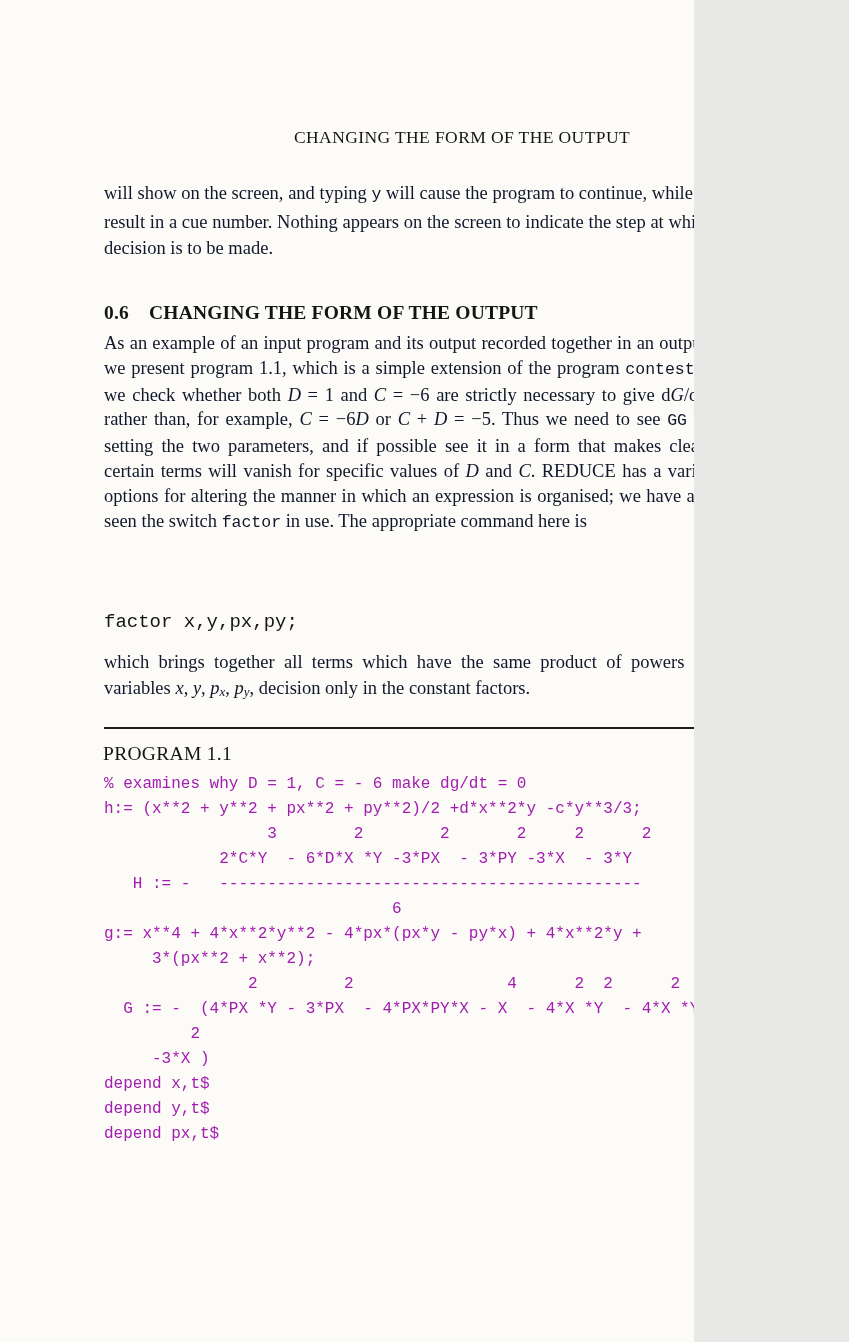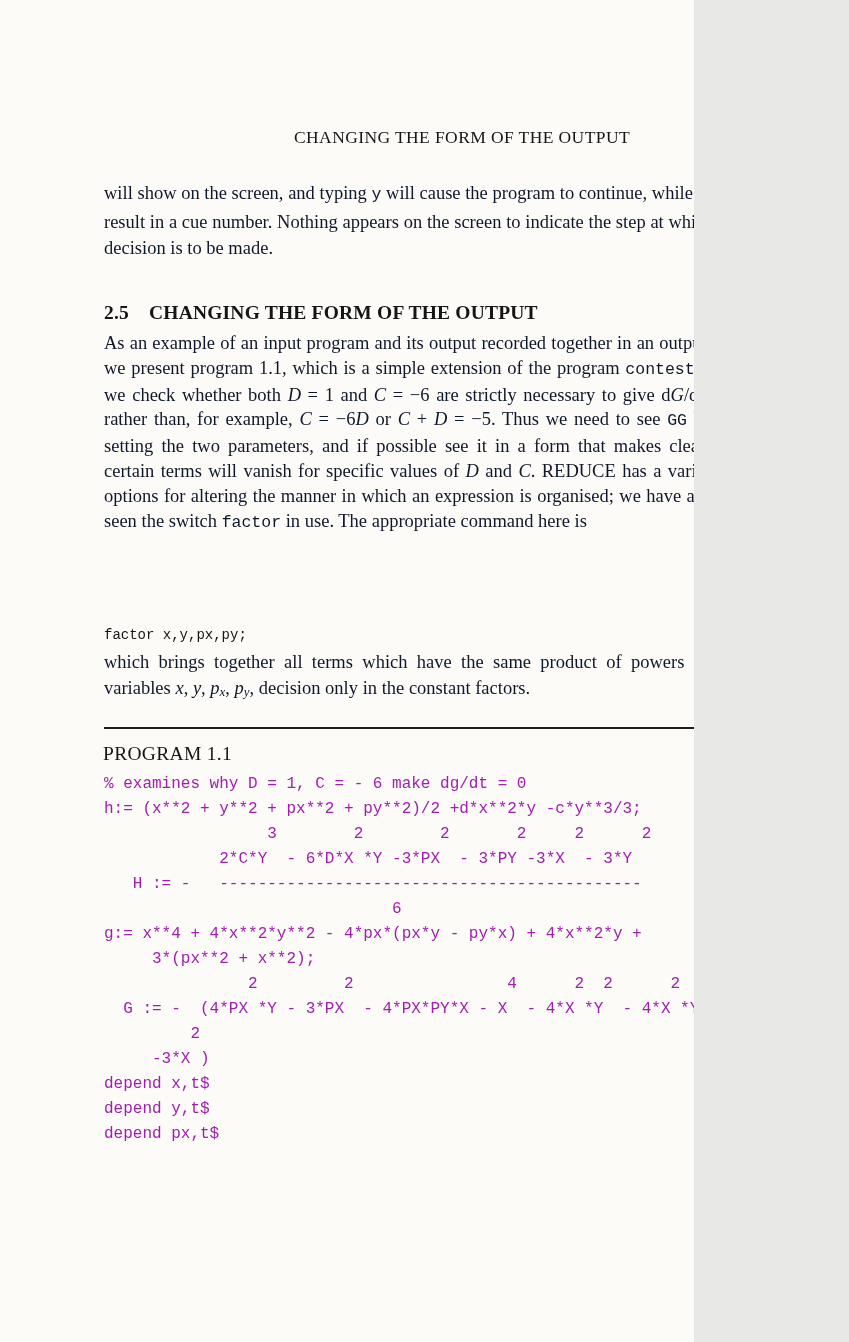--- a/index.html
+++ b/index.html
@@ -38,23 +38,23 @@
   .s-sub{font-style:italic;font-size:70%;position:relative;bottom:-0.22em;letter-spacing:0;}
   
   .sechead{
     left:104px;top:302px;width:637px;
     font-weight:bold;font-size:19.5px;letter-spacing:0.2px;
     white-space:nowrap;
   }
   .sechead .sec-num{margin-right:20px;}
   
   .command{
-    left:104px;top:625px;
+    left:104px;top:612px;
     font-family:"Liberation Mono", monospace;
-    font-size:14px;line-height:20px;white-space:pre;
+    font-size:19px;line-height:20px;white-space:pre;
   }
   
   .rule{left:104px;top:727px;width:637px;height:2px;background:#1d1d1d;}
   
   .prog-label{left:103px;top:743px;font-size:19.5px;letter-spacing:0.3px;text-align:center;}
   
   .listing{
     left:104px;top:772px;width:660px;
     font-family:"Liberation Mono", monospace;
     font-size:16px;line-height:25px;
@@ -67,21 +67,21 @@
 <div class="page">
 
   <div class="abs runhead">
     <span class="rh-title">CHANGING THE FORM OF THE OUTPUT</span>
     <span class="rh-num">15</span>
   </div>
 
   <div class="abs para p1"><span>will show on the screen, and typing </span><span class="s-code">y</span><span> will cause the program to continue, while </span><span class="s-code">n</span><span> will result in a cue number.  Nothing appears on the screen to indicate the step at which the decision is to be made.</span></div>
 
   <div class="abs sechead">
-    <span class="sec-num">2.5</span><span>CHANGING THE FORM OF THE OUTPUT</span>
+    <span class="sec-num">0.6</span><span>CHANGING THE FORM OF THE OUTPUT</span>
   </div>
 
   <div class="abs para p2"><span>As an example of an input program and its output recorded together in an output file, we present program 1.1, which is a simple extension of the program </span><span class="s-code">contest</span><span>.  Here we check whether both </span><span class="s-i">D</span><span> = 1 and </span><span class="s-i">C</span><span> = −6 are strictly necessary to give d</span><span class="s-i">G</span><span>/d</span><span class="s-i">t</span><span> = 0, rather than, for example, </span><span class="s-i">C</span><span> = −6</span><span class="s-i">D</span><span> or </span><span class="s-i">C</span><span> + </span><span class="s-i">D</span><span> = −5.  Thus we need to see </span><span class="s-code">GG</span><span> before setting the two parameters, and if possible see it in a form that makes clear that certain terms will vanish for specific values of </span><span class="s-i">D</span><span> and </span><span class="s-i">C</span><span>.  REDUCE has a variety of options for altering the manner in which an expression is organised; we have already seen the switch </span><span class="s-code">factor</span><span> in use.  The appropriate command here is</span></div>
 
   <div class="abs command">factor x,y,px,py;</div>
 
   <div class="abs para p3"><span>which brings together all terms which have the same product of powers of the variables </span><span class="s-i">x</span><span>, </span><span class="s-i">y</span><span>, </span><span class="s-i">p</span><span class="s-sub">x</span><span>, </span><span class="s-i">p</span><span class="s-sub">y</span><span>, decision only in the constant factors.</span></div>
 
   <div class="abs rule"></div>
 

